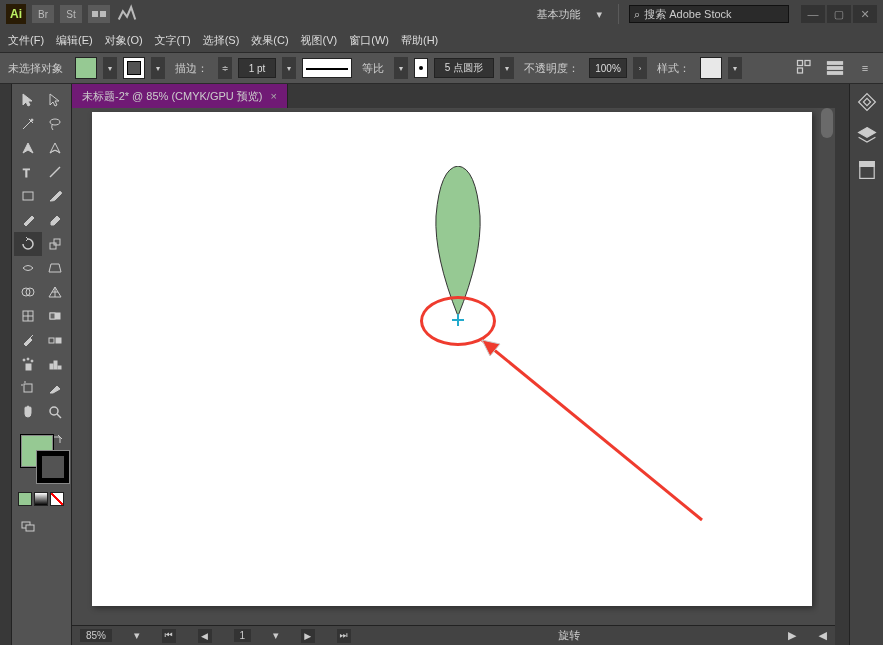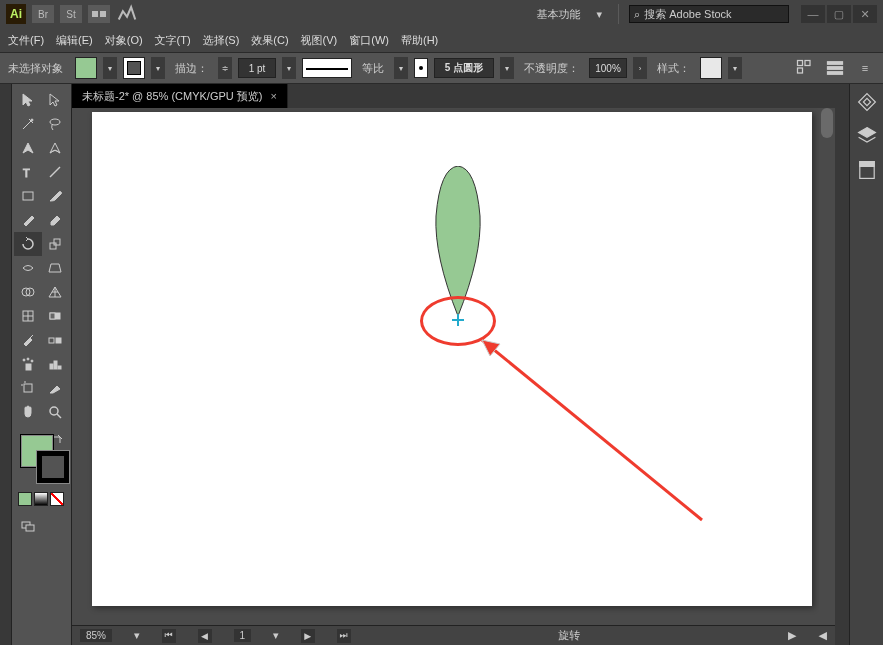--- a/index.html
+++ b/index.html
@@ -41,21 +41,21 @@
 .tool.sel{background:#3a3a3a}
 .color-area{margin-top:6px;padding:4px;position:relative;height:60px}
 .fg-sw{width:34px;height:34px;background:#96c993;border:1px solid #000;position:absolute;left:6px;top:4px;box-shadow:0 0 0 1px #888 inset}
 .bg-sw{width:34px;height:34px;background:#000;border:1px solid #888;position:absolute;left:22px;top:20px}
 .bg-sw::after{content:"";position:absolute;inset:4px;background:#535353;border:1px solid #000}
 .mini-sw{position:absolute;right:4px;top:4px;width:14px;height:14px}
 .mode-row{display:flex;gap:2px;padding:2px 4px}
 .mode-box{width:14px;height:14px;border:1px solid #222}
 .doc-area{flex:1;background:#4a4a4a;display:flex;flex-direction:column;position:relative}
 .tab-bar{height:24px;background:#383838;display:flex;align-items:center}
-.doc-tab{height:24px;background:#000000;padding:0 10px;display:flex;align-items:center;gap:8px;border-right:1px solid #222}
+.doc-tab{height:24px;background:#701a75;padding:0 10px;display:flex;align-items:center;gap:8px;border-right:1px solid #222}
 .tab-close{color:#aaa;cursor:default}
 .canvas-wrap{flex:1;position:relative;overflow:hidden}
 .artboard{position:absolute;left:20px;top:4px;width:720px;height:494px;background:#fff;box-shadow:2px 2px 6px rgba(0,0,0,.4)}
 .leaf{position:absolute;left:342px;top:54px;width:48px;height:150px}
 .leaf svg{width:100%;height:100%}
 .red-circle{position:absolute;left:328px;top:184px;width:76px;height:50px;border:3px solid #ef3b2e;border-radius:50%}
 .anchor{position:absolute;left:362px;top:204px;width:8px;height:8px}
 .anchor::before,.anchor::after{content:"";position:absolute;background:#2ac}
 .anchor::before{left:3px;top:-2px;width:2px;height:12px}
 .anchor::after{top:3px;left:-2px;height:2px;width:12px}
@@ -126,21 +126,21 @@
   <span class="lbl">描边：</span>
   <div class="dd">≑</div>
   <input class="num-input" value="1 pt" style="">
   <div class="dd">▾</div>
   <div class="line-preview"></div>
   <span class="lbl">等比</span>
   <div class="dd">▾</div>
   <div class="dash-preview">
       <span></span>
     </div>
-  <input class="num-input" style="width: 60px; font-weight: bold;" value="5 点圆形">
+  <input class="num-input" style="width: 60px;" value="5 点圆形">
   <div class="dd">▾</div>
   <span class="lbl">不透明度：</span>
   <input class="num-input" value="100%" style="">
   <div class="dd">›</div>
   <span class="lbl">样式：</span>
   <div class="style-swatch"></div>
   <div class="dd">▾</div>
   <div class="ctrl-right">
     <div class="icon-btn">
         <svg viewBox="0 0 16 16">

